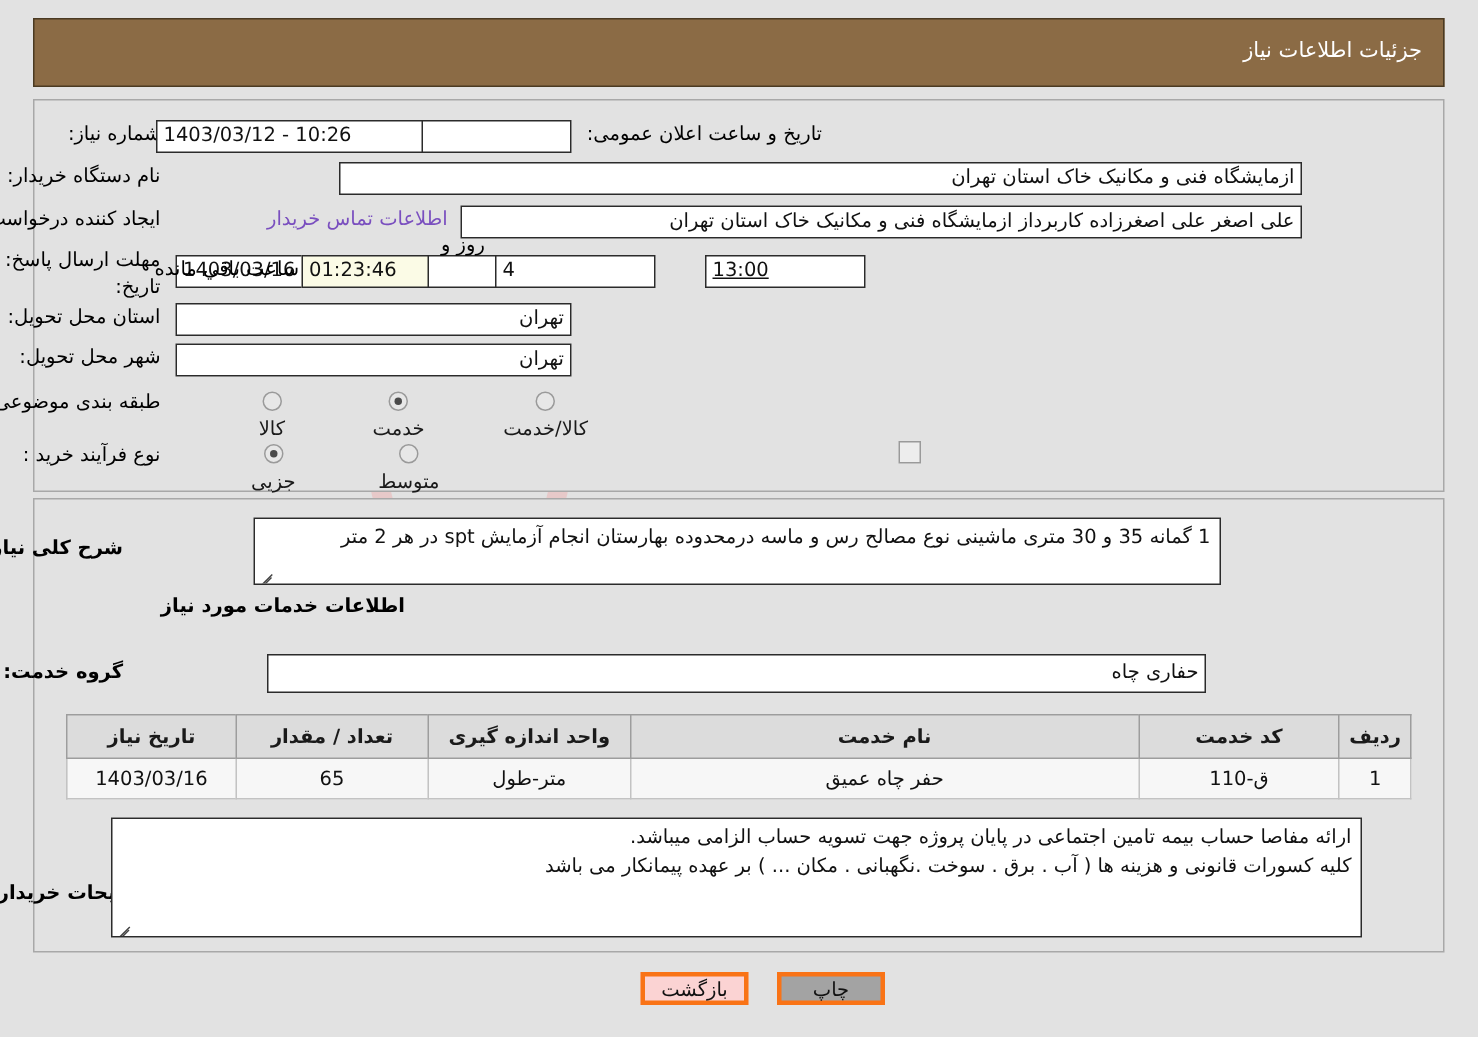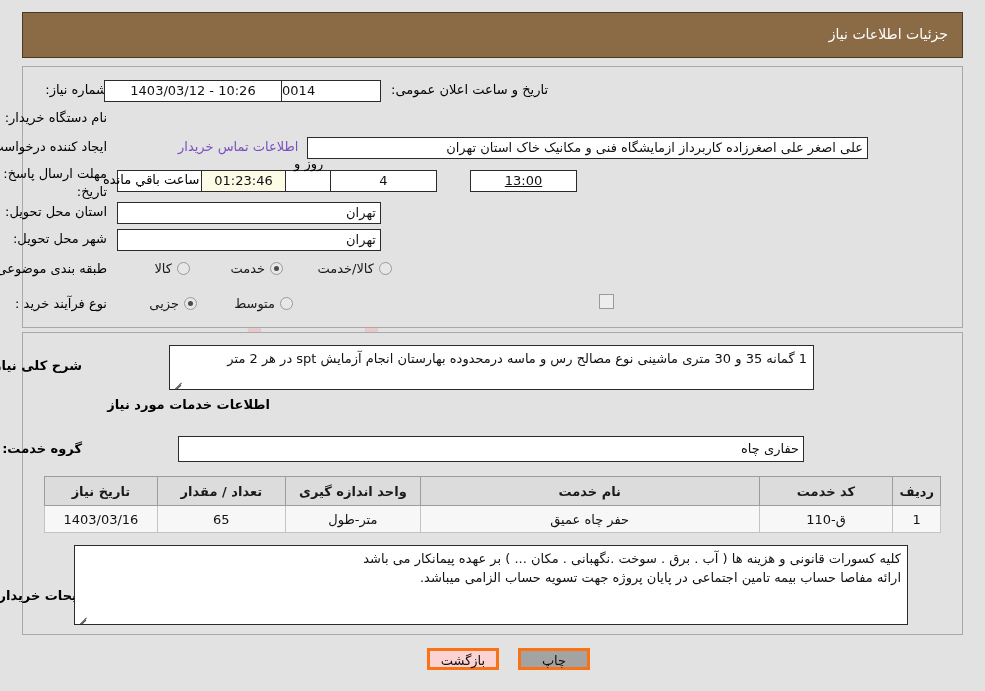--- a/index.html
+++ b/index.html
@@ -96,35 +96,35 @@
     font-size: 13px;
     color: #111;
     padding: 0 4px;
     line-height: 20px;
     height: 22px;
     z-index: 3;
     overflow: hidden;
     white-space: nowrap;
     font-family: "DejaVu Sans", "Liberation Sans", sans-serif;
   }
-  .fld.c { text-align: center; direction: ltr; }
+  .fld.c { text-align: left; direction: ltr; }
   .fld.r { text-align: right; }
   .fld.yellow { background: #fbfbe6; }
 
   .link {
     position: absolute;
     font-size: 13px;
     color: #7a4fbf;
     white-space: nowrap;
     cursor: pointer;
     z-index: 4;
   }
 
   
-  .radio-wrap { position: absolute; z-index: 3; display: flex; align-items: center; gap: 5px; }
+  .radio-wrap { position: absolute; z-index: 3; display: flex; align-items: center; gap: 5px; flex-direction: column; }
   .radio {
     width: 13px; height: 13px;
     border: 1px solid #9a9a9a;
     border-radius: 50%;
     background: #e7e7e7;
     box-sizing: border-box;
     display: inline-block;
     position: relative;
     flex: 0 0 auto;
   }
@@ -238,20 +238,21 @@
   </div>
 
   <div class="panel" id="panel-top"></div>
 
   <div class="lbl" style="right:878px; top:82px;">شماره نیاز:</div>
   <div class="fld c" style="right:604px; top:80px; width:264px;">1103093167000014</div>
   <div class="lbl" style="right:437px; top:82px;">تاریخ و ساعت اعلان عمومی:</div>
   <div class="fld c" style="right:702px; top:80px; width:178px; right:auto; left:104px;">1403/03/12 - 10:26</div>
 
   <div class="lbl" style="right:878px; top:110px;">نام دستگاه خریدار:</div>
+  <div class="fld r" style="left:226px; top:108px; width:642px;">ازمایشگاه فنی و مکانیک خاک استان تهران</div>
 
   <div class="lbl" style="right:878px; top:139px;">ایجاد کننده درخواست:</div>
   <div class="fld r" style="left:307px; top:137px; width:561px;">علی اصغر علی اصغرزاده کاربرداز ازمایشگاه فنی و مکانیک خاک استان تهران</div>
   <div class="link" style="left:178px; top:139px;">اطلاعات تماس خریدار</div>
 
   <div class="lbl" style="right:878px; top:166px;">مهلت ارسال پاسخ: تا</div>
   <div class="lbl" style="right:878px; top:184px;">تاریخ:</div>
   <div class="fld c" style="right:604px; top:170px; width:264px;">1403/03/16</div>
   <div class="lbl" style="right:560px; top:172px;">ساعت</div>
   <div class="fld c" style="left:470px; top:170px; width:107px;text-decoration:underline;">13:00</div>
@@ -322,21 +323,21 @@
         <td>حفر چاه عمیق</td>
         <td>متر-طول</td>
         <td>65</td>
         <td>1403/03/16</td>
       </tr>
     </tbody>
   </table>
 
   <div class="lbl b" style="right:882px; top:588px;">توضیحات خریدار:</div>
   <div class="ta" style="right:77px; top:545px; left:74px; height:80px;">
+    <div>ارائه مفاصا حساب بیمه تامین اجتماعی در پایان پروژه جهت تسویه حساب الزامی میباشد.</div>
     <div>کلیه کسورات قانونی و هزینه ها ( آب . برق . سوخت .نگهبانی . مکان ... ) بر عهده پیمانکار می باشد</div>
-    <div>ارائه مفاصا حساب بیمه تامین اجتماعی در پایان پروژه جهت تسویه حساب الزامی میباشد.</div>
     <span class="grip"></span>
   </div>
 
   <div class="btn print" style="left:518px; top:648px; width:72px;">چاپ</div>
   <div class="btn back" style="left:427px; top:648px; width:72px;">بازگشت</div>
 
 </div>
 
 </body></html>

